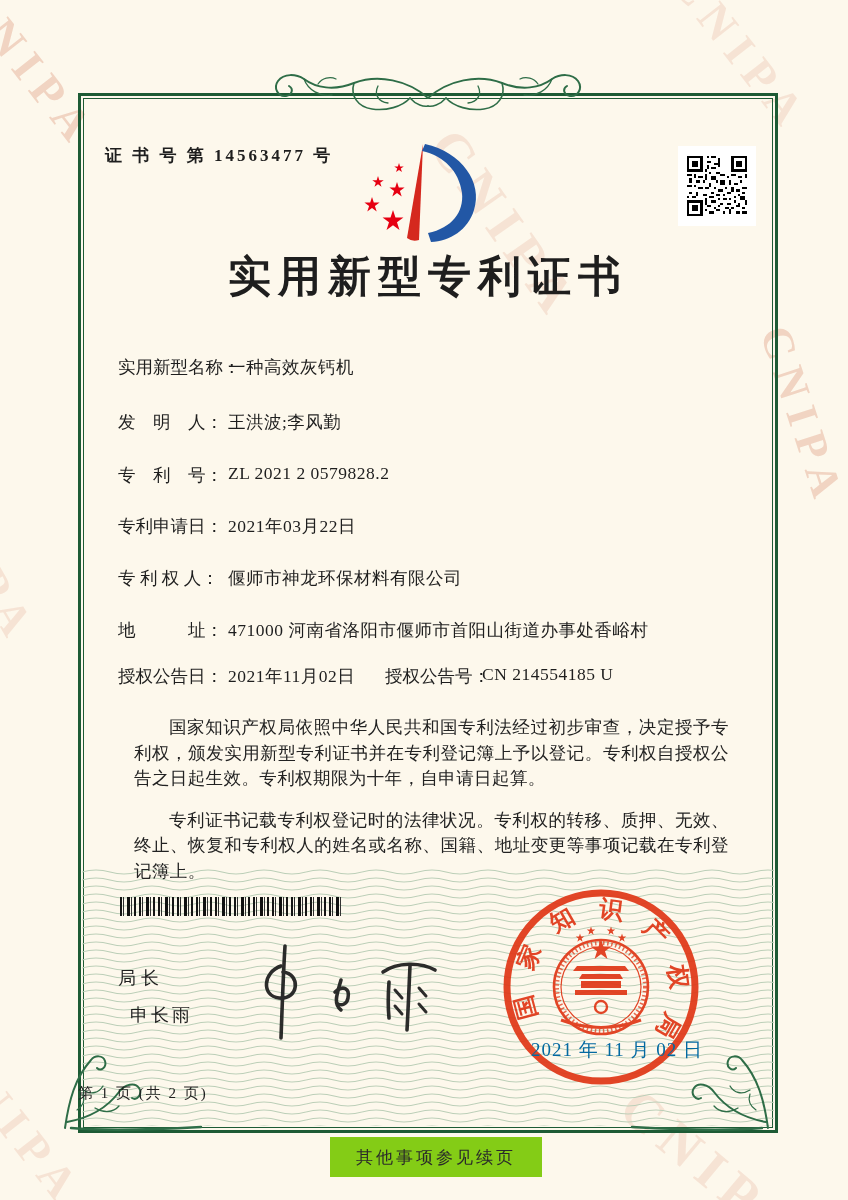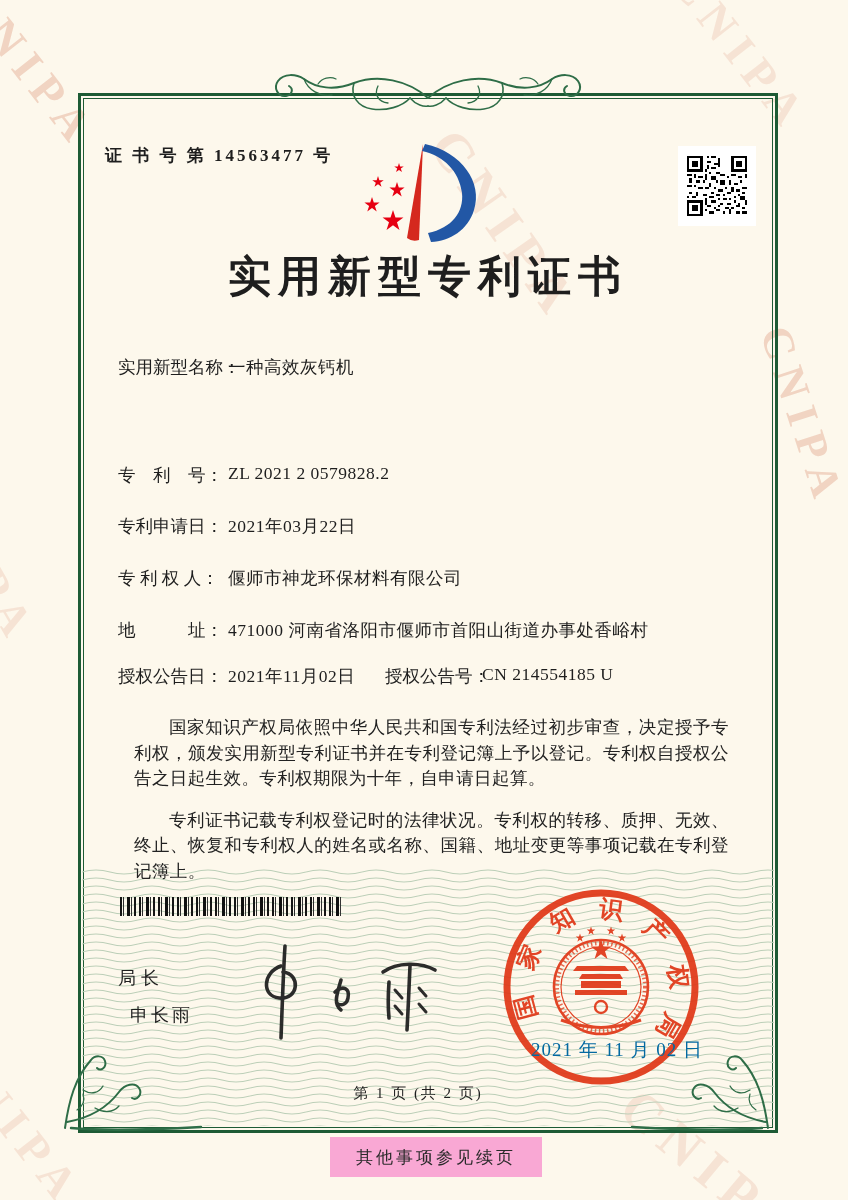--- a/index.html
+++ b/index.html
@@ -53,23 +53,23 @@
        #2b2b2b 3px 4px, rgba(0,0,0,0) 4px 7px,
        #111 7px 10px, rgba(0,0,0,0) 10px 11px,
        #333 11px 12px, rgba(0,0,0,0) 12px 14px,
        #151515 14px 16px, rgba(0,0,0,0) 16px 19px);}
   .commissioner-label{position:absolute;left:118px;top:966px;font-size:18px;letter-spacing:5px;z-index:2;}
   .commissioner-name{position:absolute;left:118px;top:1003px;font-size:18px;letter-spacing:3px;z-index:2;margin-left:12px;}
   .signature{position:absolute;left:245px;top:938px;z-index:3;}
   .seal{position:absolute;left:501px;top:887px;z-index:3;}
   .seal-date{position:absolute;left:531px;top:1037px;font-size:19px;letter-spacing:1px;
              color:#0369a1;z-index:4;white-space:pre;}
-  .page-num{position:absolute;left:78px;top:1084px;width:680px;text-align:center;
+  .page-num{position:absolute;left:78px;top:1084px;width:680px;
             font-size:15px;letter-spacing:2px;z-index:2;}
-  .cont-note{position:absolute;left:330px;top:1137px;width:212px;height:40px;background:#f9a8d4;
+  .cont-note{position:absolute;left:330px;top:1137px;width:212px;height:40px;background:#84cc16;
              display:flex;align-items:center;justify-content:center;font-size:17px;
              letter-spacing:3px;color:#2a2a2a;z-index:2;}
 
   .orn{position:absolute;z-index:2;}
   .orn-top{left:258px;top:64px;}
   .orn-bl{left:55px;top:1050px;}
   .orn-br{left:628px;top:1050px;}
 </style>
 </head>
 <body>
@@ -156,20 +156,24 @@
         <path d="M10 1h1v1h-1zM12 1h2v1h-2zM15 2h1v2h-1zM10 3h2v1h-2zM13 4h3v1h-3zM10 5h1v2h-1zM12 6h2v1h-2zM15 5h1v1h-1zM9 7h1v1h-1zM11 8h1v1h-1zM14 8h2v1h-2zM1 9h2v1h-2zM4 9h1v2h-1zM6 10h2v1h-2zM9 9h1v3h-1zM12 10h2v2h-2zM16 9h2v1h-2zM19 10h1v1h-1zM21 9h2v1h-2zM24 10h2v1h-2zM27 9h1v2h-1zM2 11h1v2h-1zM5 12h2v1h-2zM8 12h1v1h-1zM11 13h1v2h-1zM14 12h1v1h-1zM16 12h2v2h-2zM20 12h1v2h-1zM22 13h2v1h-2zM25 12h1v1h-1zM1 14h2v1h-2zM4 14h1v1h-1zM6 15h2v1h-2zM9 15h2v1h-2zM13 15h1v1h-1zM15 16h2v1h-2zM18 15h1v1h-1zM21 15h1v2h-1zM23 16h2v1h-2zM26 15h2v1h-2zM2 17h1v1h-1zM5 17h1v2h-1zM8 18h2v1h-2zM12 17h1v1h-1zM14 18h2v1h-2zM17 18h1v1h-1zM19 17h2v1h-2zM24 18h1v1h-1zM26 17h1v1h-1zM1 19h1v1h-1zM3 19h2v1h-2zM9 20h1v1h-1zM11 19h2v1h-2zM15 20h1v1h-1zM17 20h2v1h-2zM20 20h1v1h-1zM22 19h1v1h-1zM25 19h2v2h-2zM9 21h1v2h-1zM12 21h2v1h-2zM16 22h1v1h-1zM19 22h2v1h-2zM22 21h1v1h-1zM24 22h1v1h-1zM27 21h1v2h-1zM10 23h2v1h-2zM13 24h1v1h-1zM15 23h1v1h-1zM18 24h2v1h-2zM21 24h1v1h-1zM23 23h2v1h-2zM26 24h1v1h-1zM9 25h1v1h-1zM11 26h2v1h-2zM14 25h2v1h-2zM17 26h1v1h-1zM20 25h1v2h-1zM23 26h2v1h-2zM26 26h2v1h-2z"></path>
       </g>
     </svg>
   </div>
 
   <div class="title">实用新型专利证书</div>
 
   <div class="field-row" style="top:355px">
     <span class="f-label">实用新型名称：</span>
     <span class="f-value">一种高效灰钙机</span>
+  </div>
+  <div class="field-row" style="top:410px">
+    <span class="f-label">发　明　人：</span>
+    <span class="f-value">王洪波;李风勤</span>
   </div>
   <div class="field-row" style="top:463px">
     <span class="f-label">专　利　号：</span>
     <span class="f-value">ZL 2021 2 0579828.2</span>
   </div>
   <div class="field-row" style="top:514px">
     <span class="f-label">专利申请日：</span>
     <span class="f-value">2021年03月22日</span>
   </div>
   <div class="field-row" style="top:566px">

